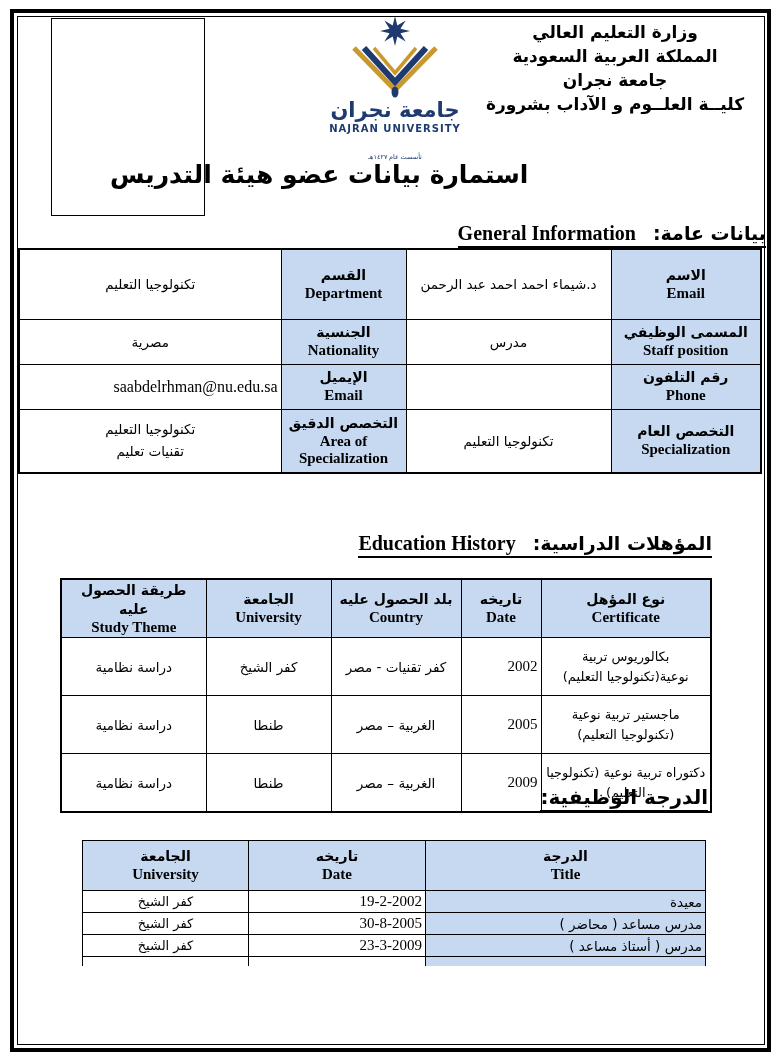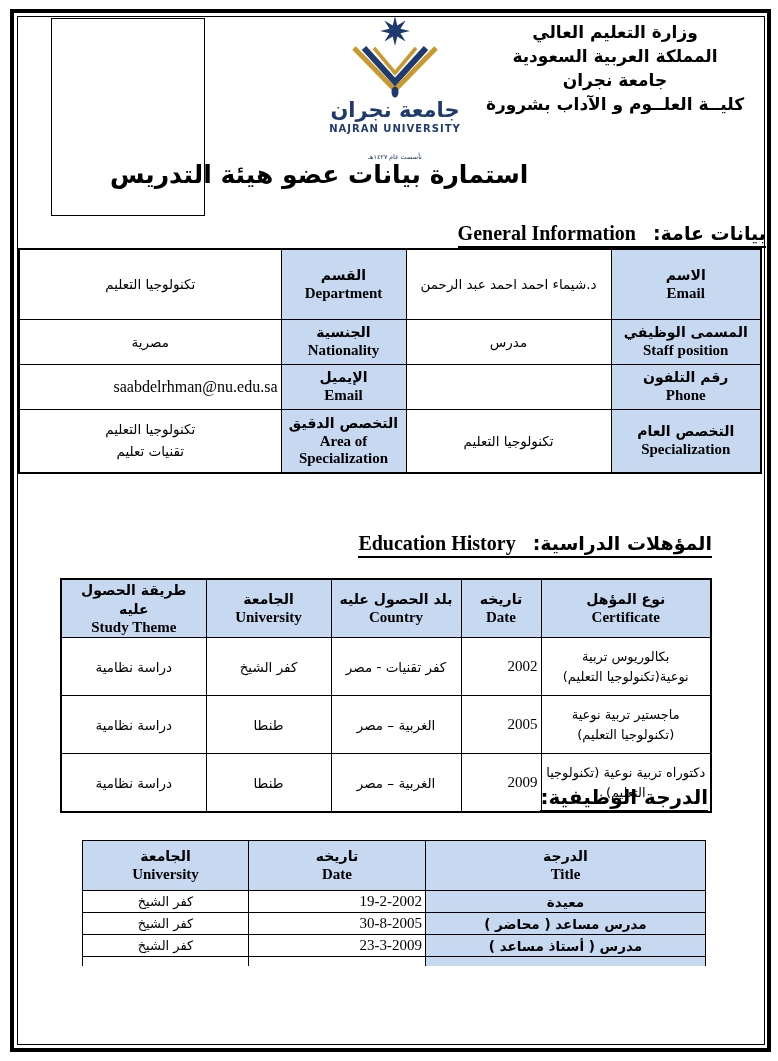--- a/index.html
+++ b/index.html
@@ -48,21 +48,21 @@
   .t-general tr.r3{height:45px}.t-general tr.r4{height:64px}
 
   .t-edu{left:60px;top:578px;width:650px;border:2px solid #000;}
   .t-edu tr{height:58px;}
   .t-edu .cert{font-size:13px;line-height:1.5;}
   .t-edu .v{font-size:13.5px;}
 
   .t-deg{left:82px;top:840px;width:623px;}
   .t-deg tr.h{height:50px;}
   .t-deg tr.d{height:22px;}
-  .t-deg .title-cell{font-weight:bold;font-size:13.5px;}
+  .t-deg .title-cell{font-weight:normal;font-size:13.5px;text-align:right;}
   .t-deg .v{font-size:13px;}
   .t-deg tr.clip{height:9px;}
   .t-deg tr.clip td{border-bottom:none;}
 </style>
 </head>
 <body>
 
 <div class="border-outer"></div>
 <div class="border-inner"></div>
 

